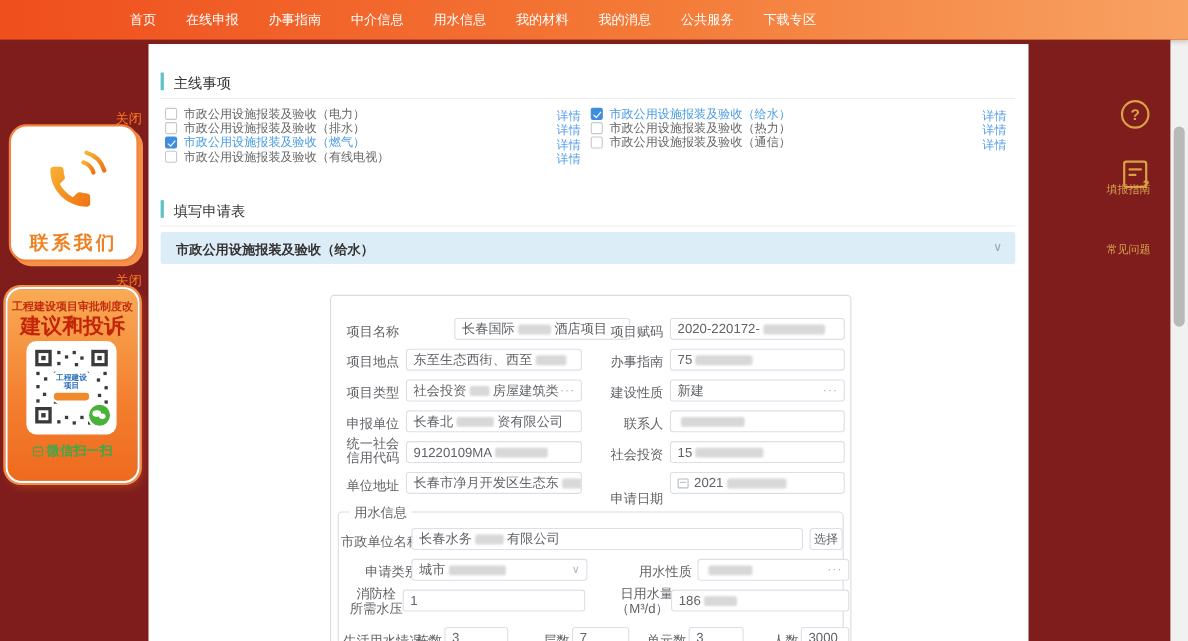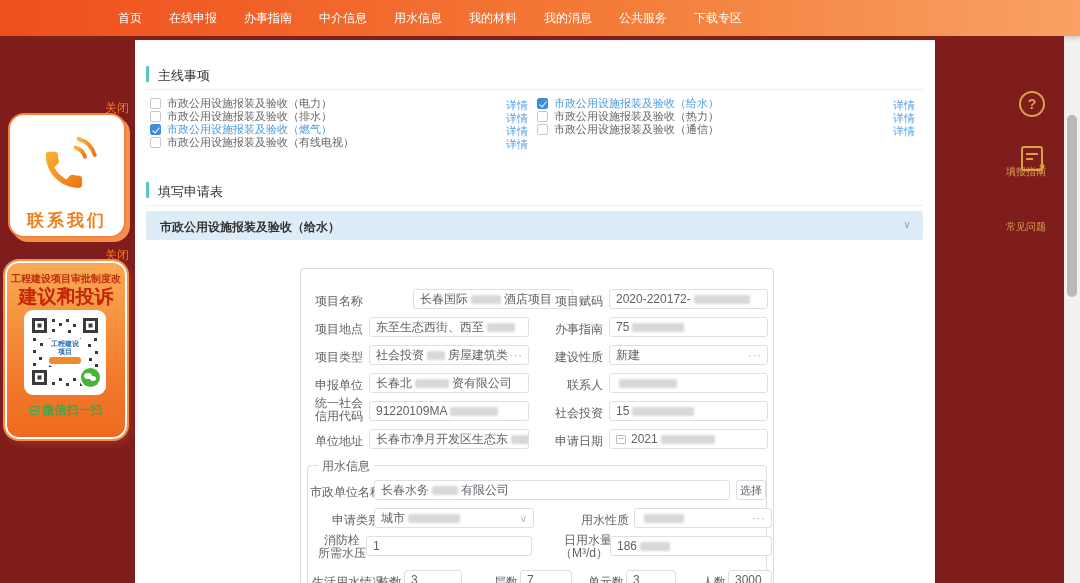--- a/index.html
+++ b/index.html
@@ -232,21 +232,21 @@
       <div class="input" style="left:308px; top:132px; width:159px;">
         <span>15</span>
           <span class="redact" style="width:62px;"></span>
       </div>
 
       <span class="fl" style="left:6px; top:164px;">单位地址</span>
       <div class="input" style="left:68px; top:160px; width:160px;">
         <span>长春市净月开发区生态东</span>
           <span class="redact" style="width:20px;"></span>
       </div>
-      <span class="fl" style="left:246px; top:164px;">申请日期</span>
+      <span class="fl" style="left:246px; top:176px;">申请日期</span>
       <div class="input" style="left:308px; top:160px; width:159px;">
         <span class="cal-icon"></span>
         <span>2021</span>
           <span class="redact" style="width:54px;"></span>
       </div>
 
       <div class="wbox">
         <span class="wlegend">用水信息</span>
 
         <span class="fl2" style="left:2px; top:18px;">市政单位名称</span>

